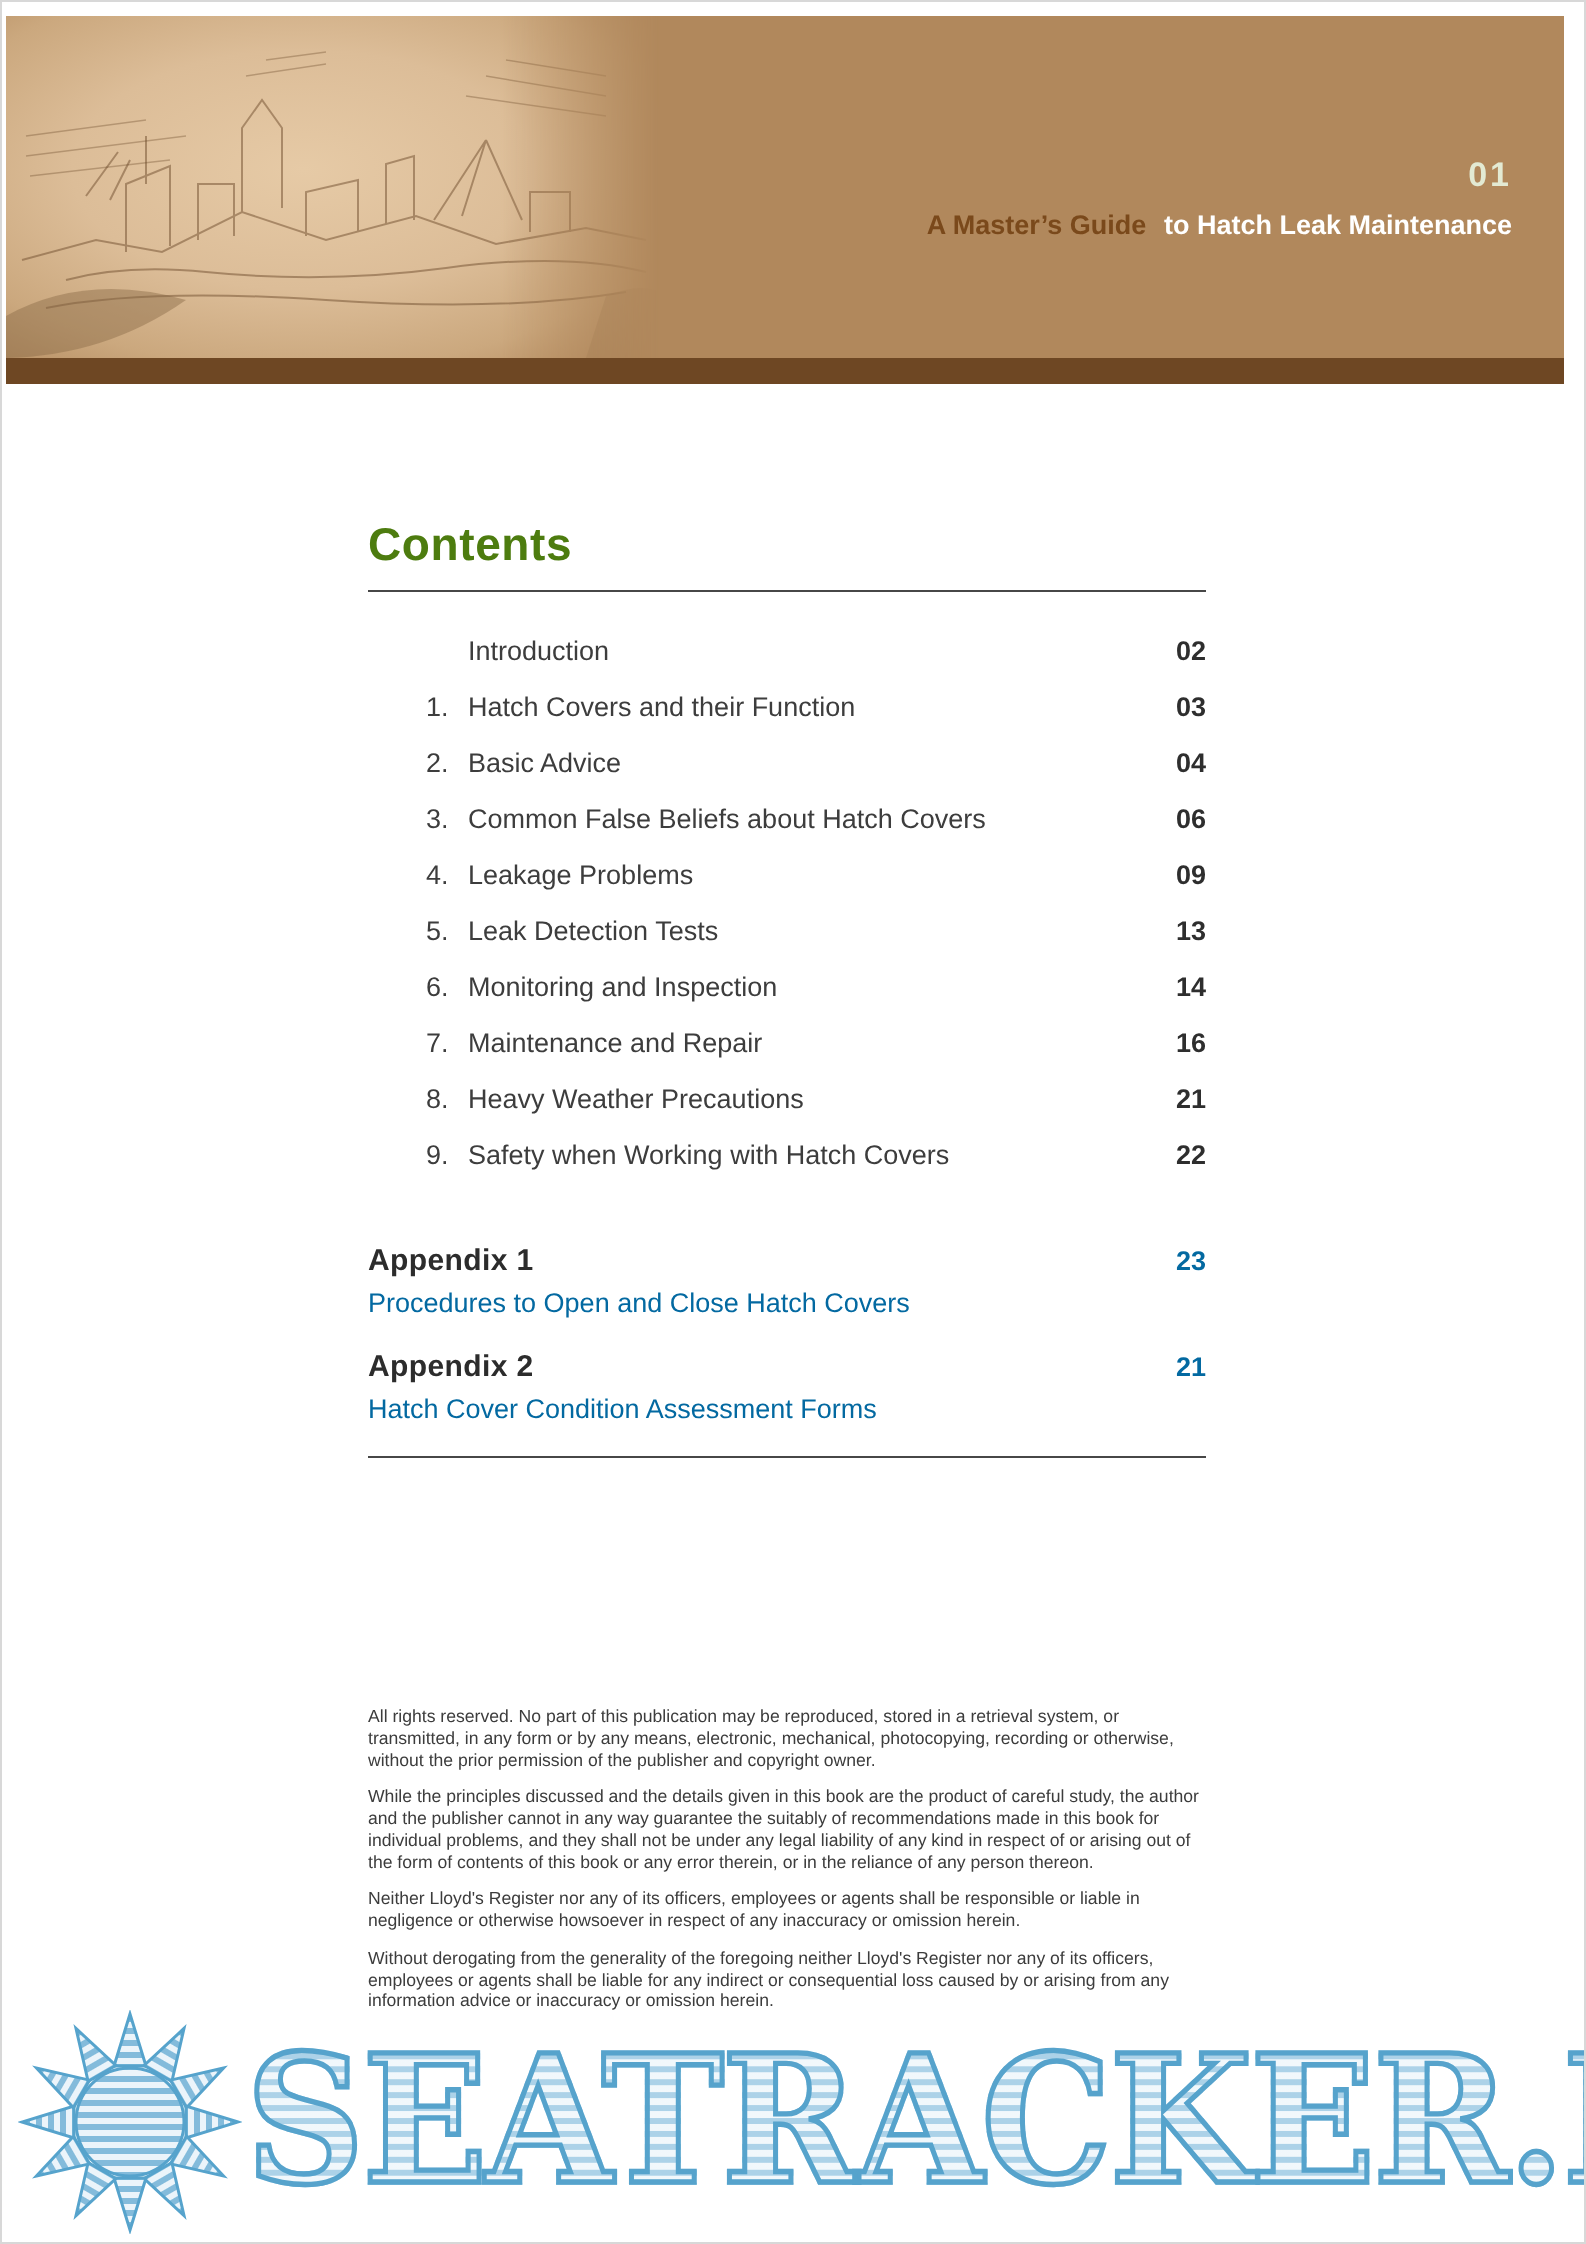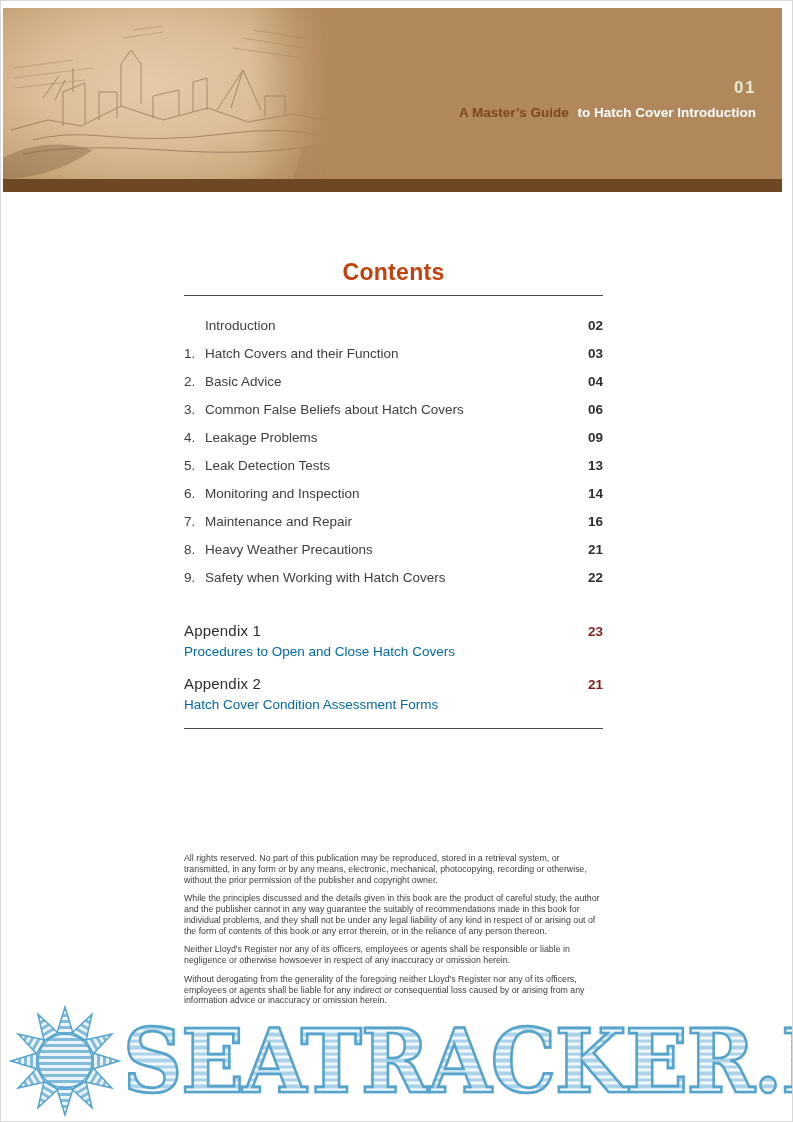--- a/index.html
+++ b/index.html
@@ -31,34 +31,34 @@
   .hdr-page-number {
     font-size:17px; font-weight:bold; letter-spacing:1.5px; color:#e3ead3;
   }
   .hdr-title { margin-top:7px; font-size:13.5px; font-weight:bold; white-space:nowrap; }
   .hdr-title .accent { color:#7a491b; }
   .hdr-title .rest { color:#ffffff; margin-left:5px; font-weight:600; }
 
   
   .content { position:absolute; left:183px; top:258px; width:419px; color:#3d3d3d; }
   .contents-heading {
-    font-size:23px; font-weight:bold; color:#c2410c; letter-spacing:0.3px;text-align:center;
+    font-size:23px; font-weight:bold; color:#4d7c0f; letter-spacing:0.3px;
   }
   .rule { border:none; border-top:1.5px solid #474747; margin-top:9px; }
-  .toc-list { margin-top:22px; }
+  .toc-list { margin-top:22px;margin-left:29px; }
   .toc-row { display:flex; align-items:baseline; height:28px; font-size:13.5px; }
   .toc-num { width:21px; flex:0 0 21px; color:#3d3d3d; }
   .toc-label { flex:1; color:#3d3d3d; }
   .toc-page { flex:0 0 28px; text-align:right; font-weight:bold; color:#2e2e2e; }
 
   .appendix { margin-top:24px; }
   .appendix + .appendix { margin-top:16px; }
   .appendix-head { display:flex; align-items:baseline; }
-  .appendix-title { flex:1; font-size:15px; font-weight:normal; color:#2c2c2c; letter-spacing:0.2px; }
-  .appendix-page { flex:0 0 28px; text-align:right; font-weight:bold; font-size:13.5px; color:#7f1d1d; }
+  .appendix-title { flex:1; font-size:15px; font-weight:bold; color:#2c2c2c; letter-spacing:0.2px; }
+  .appendix-page { flex:0 0 28px; text-align:right; font-weight:bold; font-size:13.5px; color:#0369a1; }
   .appendix-sub { margin-top:5px; font-size:13.5px; color:#0369a1; }
   .bottom-rule { margin-top:16px; }
 
   
   .notice { position:absolute; left:183px; top:852px; width:418px; color:#3c3c3c; }
   .notice-heading { font-size:8.8px; font-weight:bold; letter-spacing:0.2px; margin-bottom:7px; color:#303030; }
   .notice p { font-size:8.8px; line-height:1.24; margin-bottom:7.5px; }
 
   
   .watermark {
@@ -111,21 +111,21 @@
         </g>
         <path d="M0,150 Q40,128 90,142 Q50,170 0,171 Z" fill="#8a6a46" opacity="0.45"></path>
         <path d="M300,140 Q320,132 330,140 L330,171 L290,171 Z" fill="#8a6a46" opacity="0.3"></path>
       </svg>
     </div>
 
     <div class="header-text">
       <div class="hdr-page-number">01</div>
       <div class="hdr-title">
         <span class="accent">A Master’s Guide</span>
-        <span class="rest">to Hatch Cover Introduction</span>
+        <span class="rest">to Hatch Leak Maintenance</span>
       </div>
     </div>
 
     <div class="header-strip"></div>
   </header>
 
   <main class="content">
     <h1 class="contents-heading">Contents</h1>
     <hr class="rule">
 

